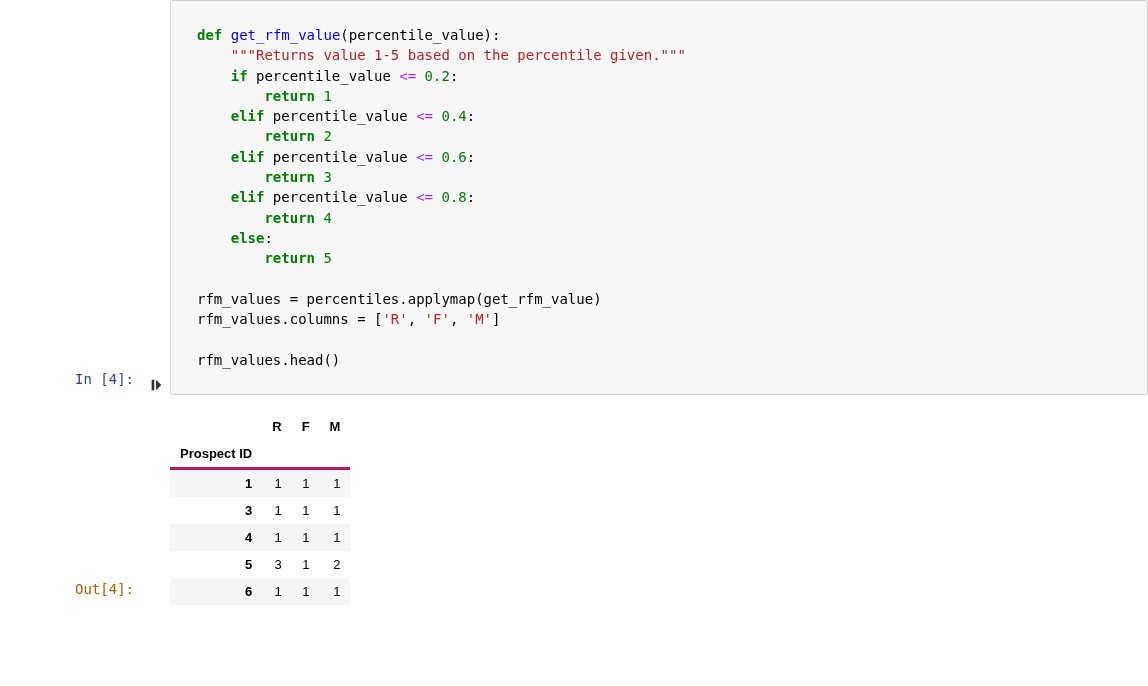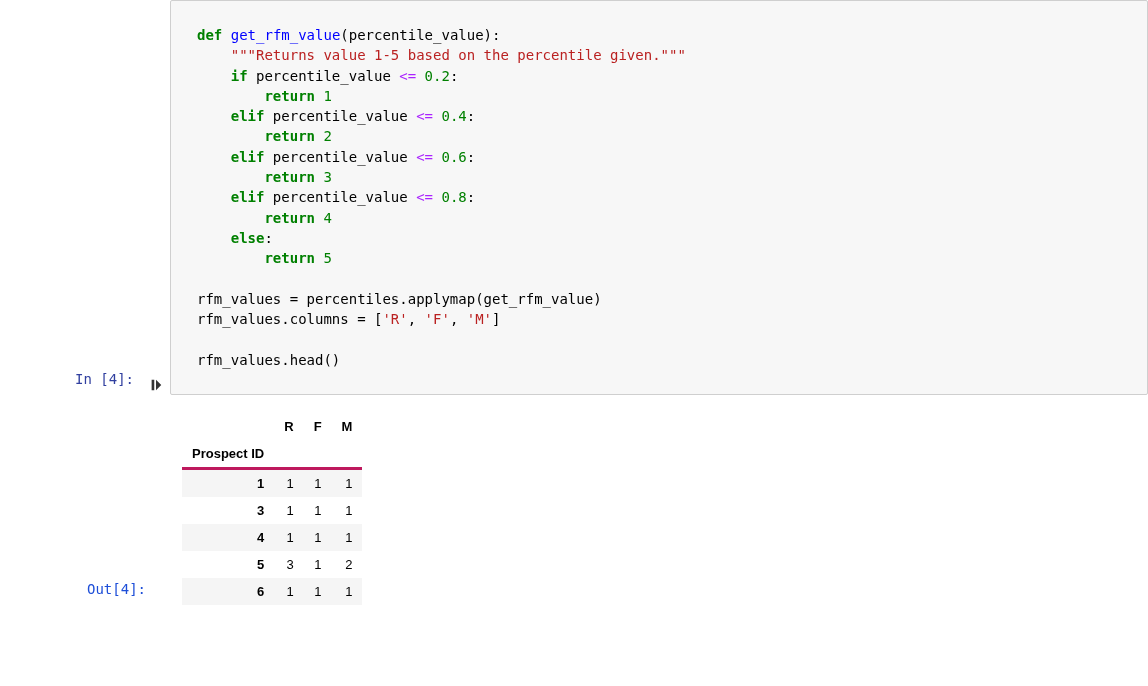--- a/index.html
+++ b/index.html
@@ -23,22 +23,21 @@
     padding: 5px 8px 5px 0;
     text-align: right;
     font-family: "DejaVu Sans Mono", Menlo, Consolas, monospace;
     font-size: 14px;
     line-height: 1.4;
   }
   .input-cell .prompt {
     color: #303F9F;
   }
   .output-cell .prompt {
-    color: #1d4ed8;
-    margin-left: 12px;
+    color: #a16207;
   }
   .run-button-col {
     width: 28px;
     min-width: 28px;
     display: flex;
     align-items: flex-start;
     justify-content: center;
     padding-top: 5px;
   }
   .run-icon {

